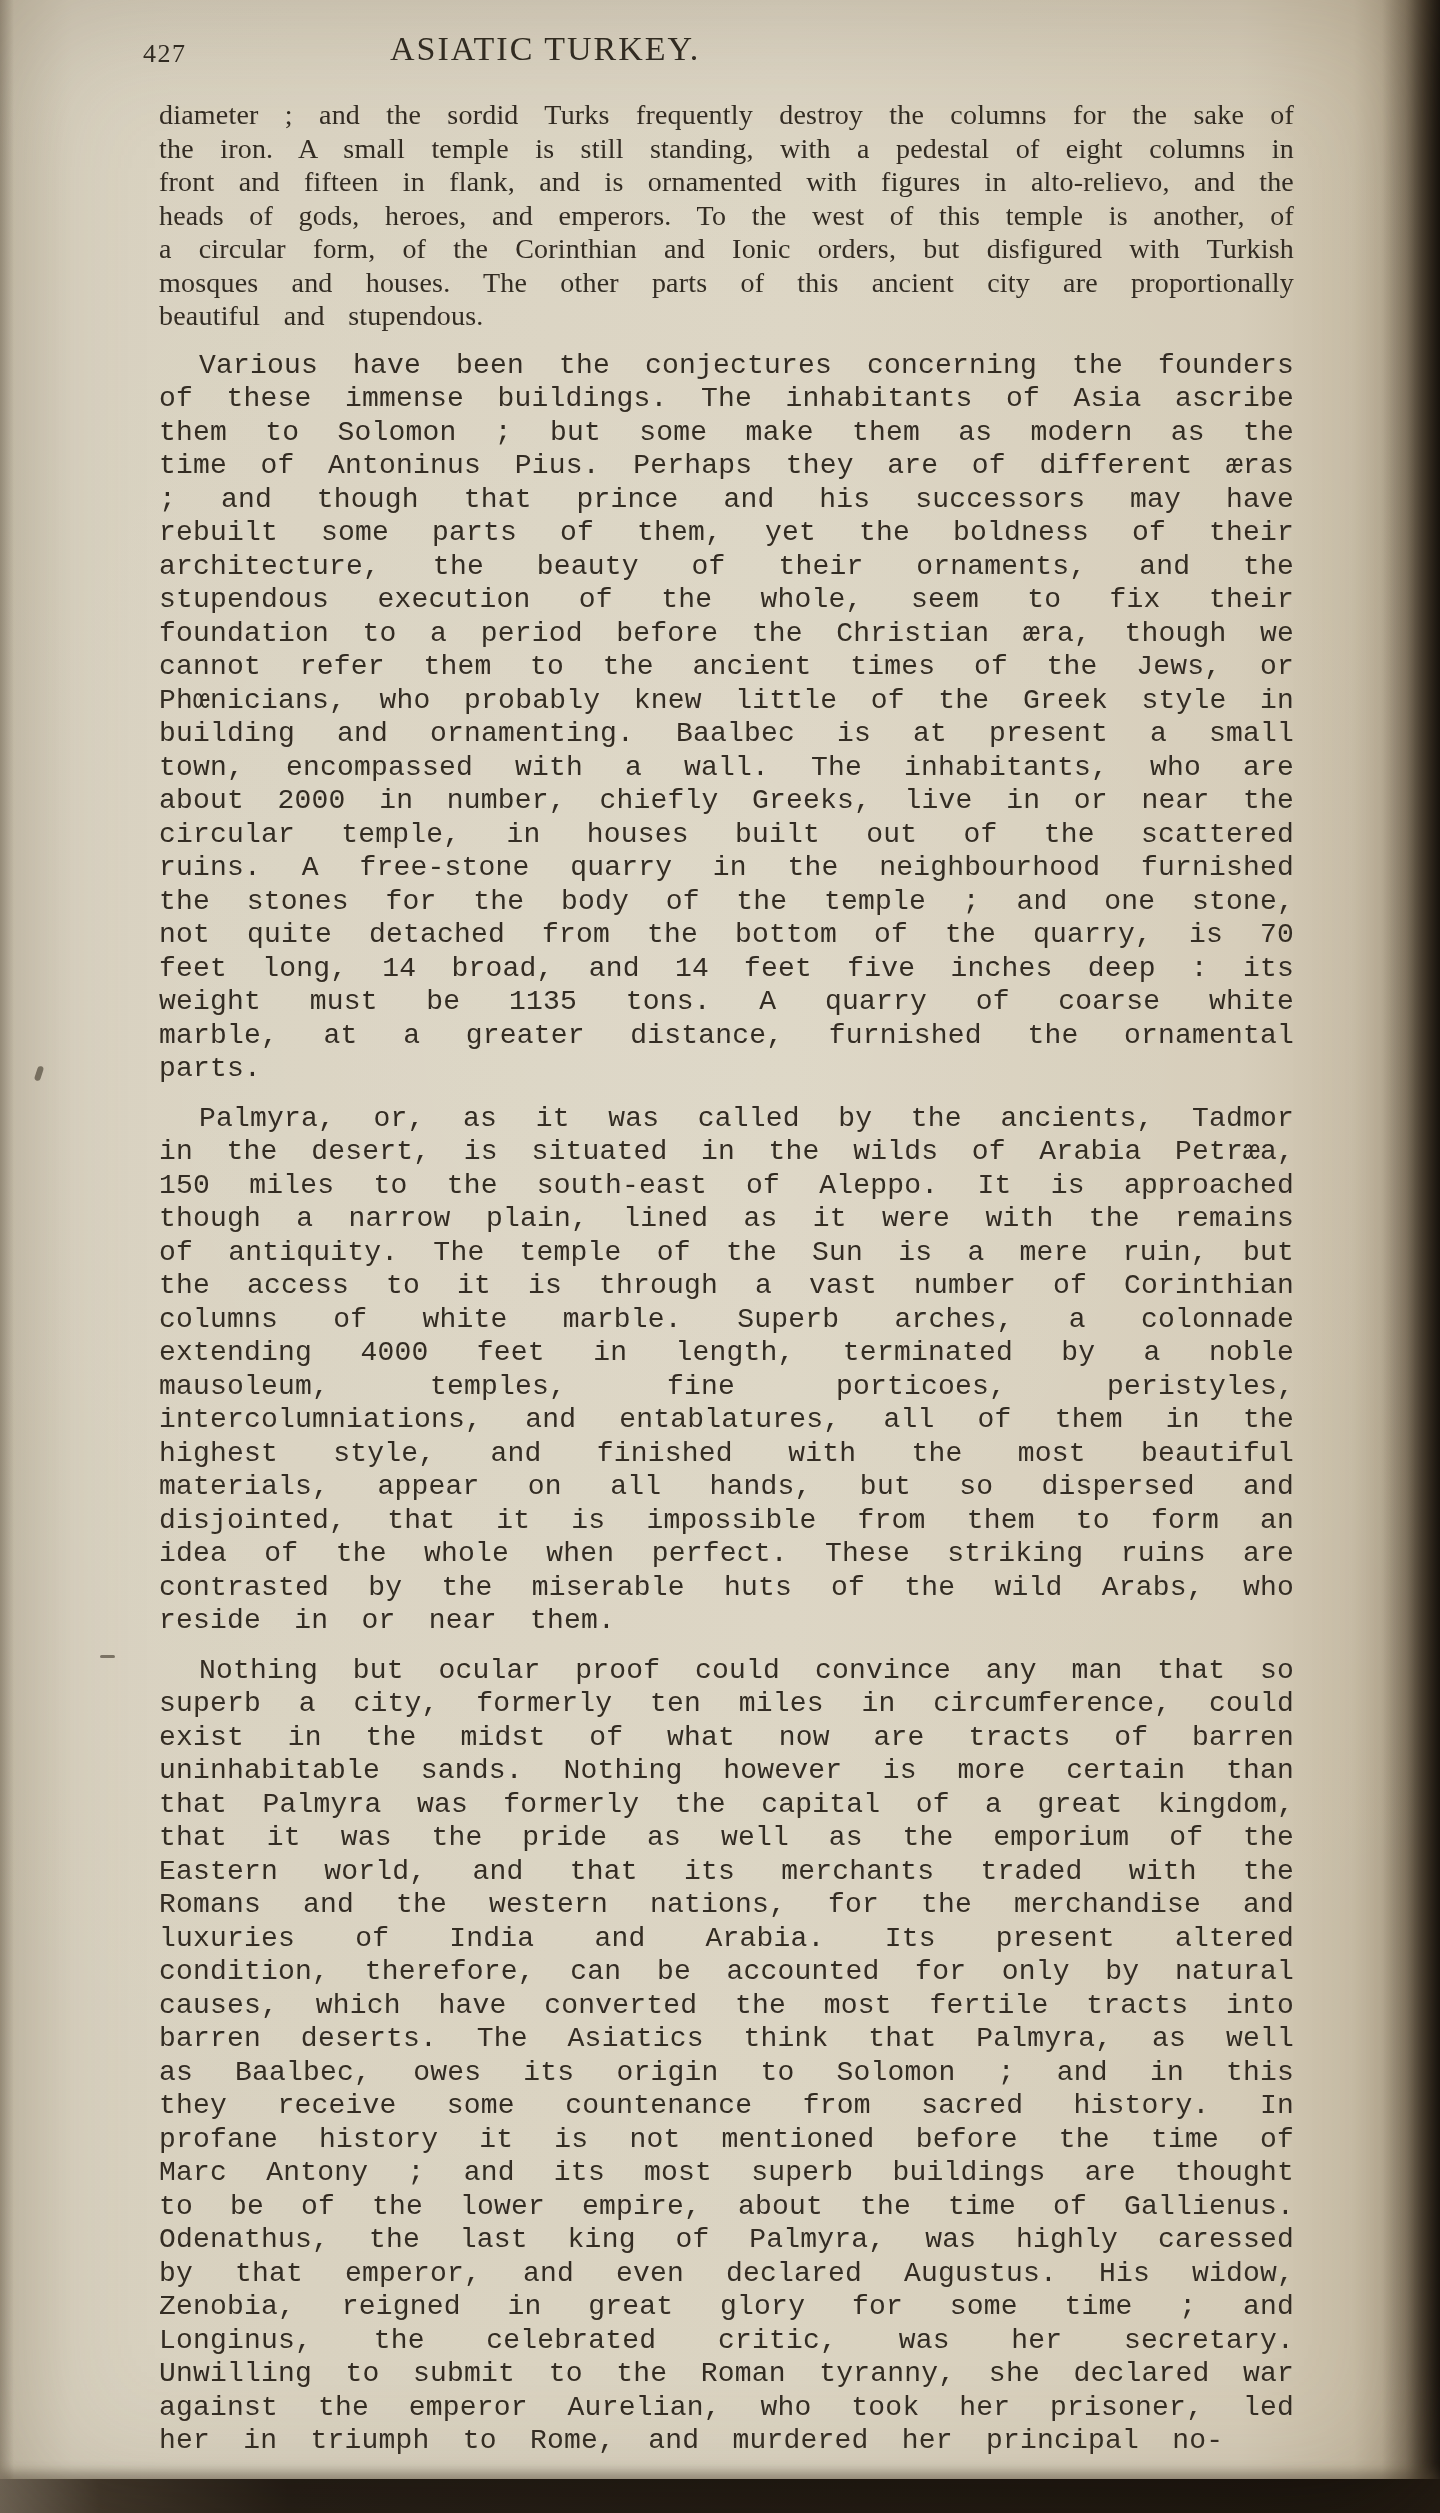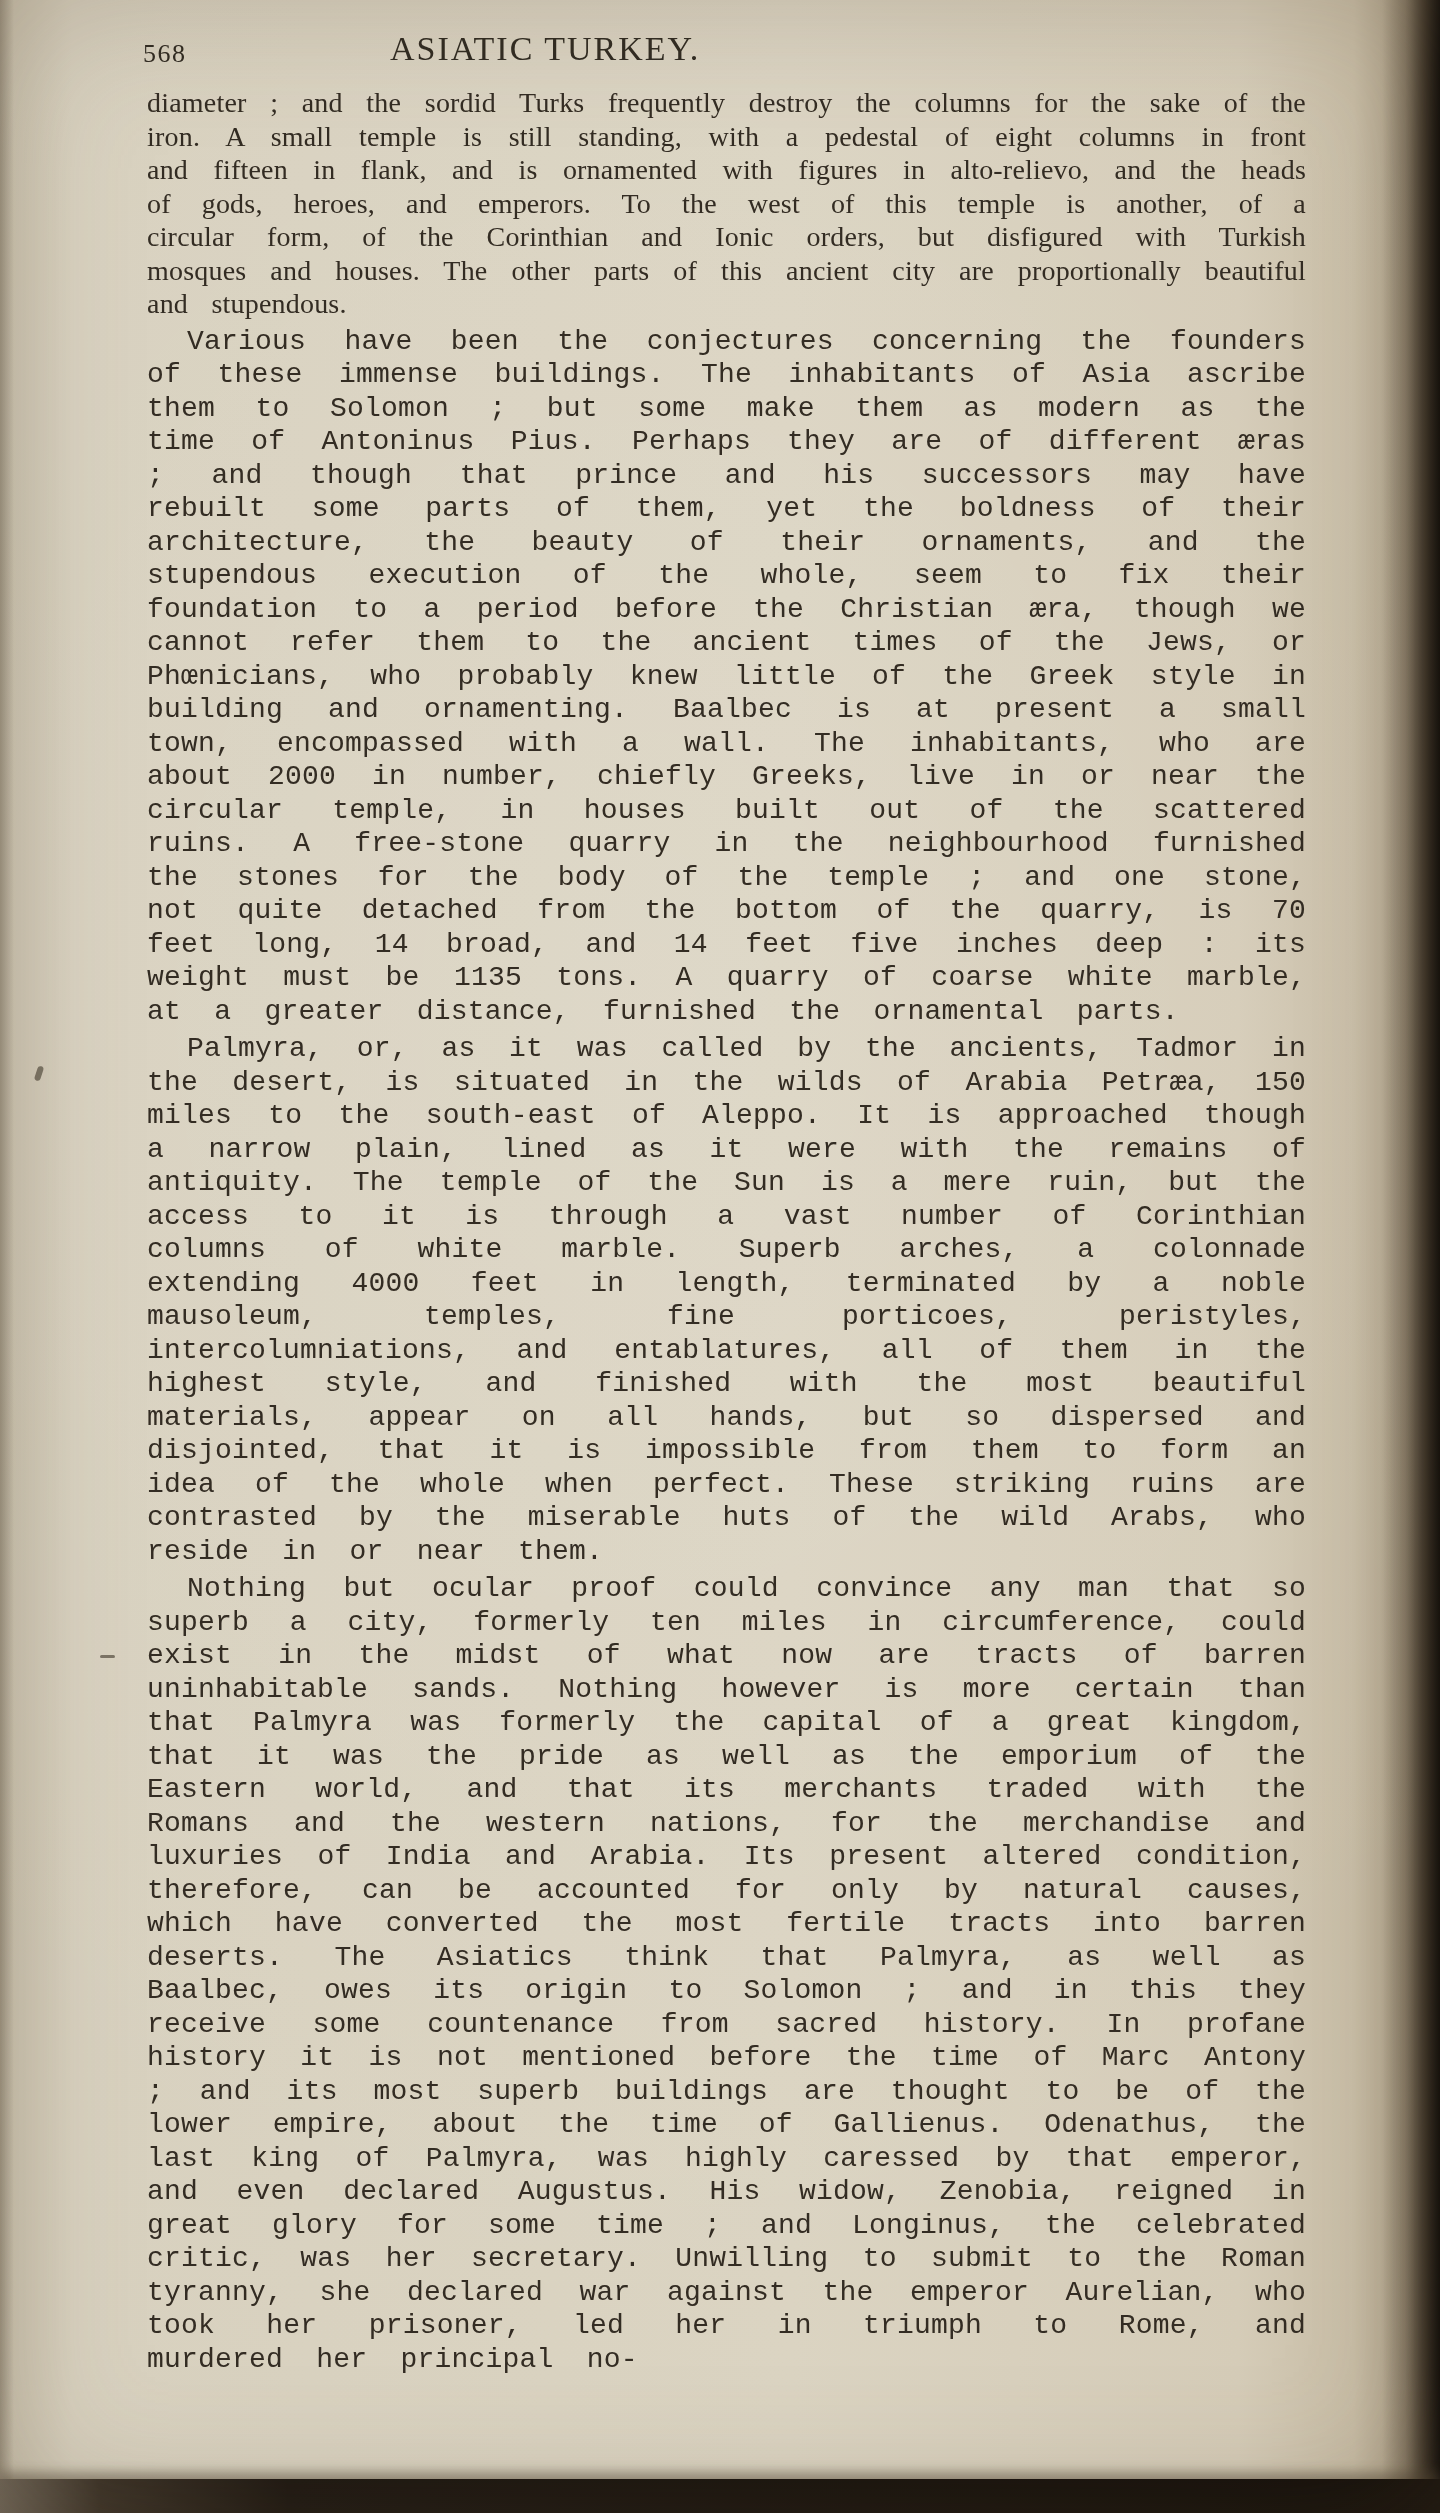--- a/index.html
+++ b/index.html
@@ -59,35 +59,35 @@
   
   .text-block {
     position: absolute; left: 143px; top: 82px; width: 1167px;
     color: #332c23;
     font-size: 28px;
     line-height: 33.5px;
     text-align: justify;
     word-spacing: 0.58em;
     letter-spacing: 0.2px;
   }
-  .para { margin: 4px; text-indent: 0; }
+  .para { margin: 16px; text-indent: 0; }
   .para.indent { text-indent: 40px; font-family: Liberation Mono, monospace; }
 
   
   .margin-mark { position: absolute; background: #4a4236; opacity: 0.65; }
   .mark-1 { left: 36px; top: 1066px; width: 6px; height: 15px; transform: rotate(18deg); border-radius: 3px; }
   .mark-2 { left: 100px; top: 1655px; width: 15px; height: 3px; border-radius: 2px; }
 </style>
 </head>
 <body>
 
 <div class="page">
 
   <header class="running-head">
-    <span class="page-number">568</span>
+    <span class="page-number">427</span>
     <span class="head-title">ASIATIC TURKEY.</span>
   </header>
 
   <main class="text-block">
       <p class="para">diameter ; and the sordid Turks frequently destroy the columns for the sake of the iron.  A small temple is still standing, with a pedestal of eight columns in front and fifteen in flank, and is ornamented with figures in alto-relievo, and the heads of gods, heroes, and emperors.  To the west of this temple is another, of a circular form, of the Corinthian and Ionic orders, but disfigured with Turkish mosques and houses.  The other parts of this ancient city are proportionally beautiful and stupendous.</p>
       <p class="para indent">Various have been the conjectures concerning the founders of these immense buildings.  The inhabitants of Asia ascribe them to Solomon ; but some make them as modern as the time of Antoninus Pius.  Perhaps they are of different æras ; and though that prince and his successors may have rebuilt some parts of them, yet the boldness of their architecture, the beauty of their ornaments, and the stupendous execution of the whole, seem to fix their foundation to a period before the Christian æra, though we cannot refer them to the ancient times of the Jews, or Phœnicians, who probably knew little of the Greek style in building and ornamenting.  Baalbec is at present a small town, encompassed with a wall.  The inhabitants, who are about 2000 in number, chiefly Greeks, live in or near the circular temple, in houses built out of the scattered ruins.  A free-stone quarry in the neighbourhood furnished the stones for the body of the temple ; and one stone, not quite detached from the bottom of the quarry, is 70 feet long, 14 broad, and 14 feet five inches deep : its weight must be 1135 tons.  A quarry of coarse white marble, at a greater distance, furnished the ornamental parts.</p>
       <p class="para indent">Palmyra, or, as it was called by the ancients, Tadmor in the desert, is situated in the wilds of Arabia Petræa, 150 miles to the south-east of Aleppo.  It is approached though a narrow plain, lined as it were with the remains of antiquity.  The temple of the Sun is a mere ruin, but the access to it is through a vast number of Corinthian columns of white marble.  Superb arches, a colonnade extending 4000 feet in length, terminated by a noble mausoleum, temples, fine porticoes, peristyles, intercolumniations, and entablatures, all of them in the highest style, and finished with the most beautiful materials, appear on all hands, but so dispersed and disjointed, that it is impossible from them to form an idea of the whole when perfect.  These striking ruins are contrasted by the miserable huts of the wild Arabs, who reside in or near them.</p>
       <p class="para indent">Nothing but ocular proof could convince any man that so superb a city, formerly ten miles in circumference, could exist in the midst of what now are tracts of barren uninhabitable sands.  Nothing however is more certain than that Palmyra was formerly the capital of a great kingdom, that it was the pride as well as the emporium of the Eastern world, and that its merchants traded with the Romans and the western nations, for the merchandise and luxuries of India and Arabia.  Its present altered condition, therefore, can be accounted for only by natural causes, which have converted the most fertile tracts into barren deserts.  The Asiatics think that Palmyra, as well as Baalbec, owes its origin to Solomon ; and in this they receive some countenance from sacred history.  In profane history it is not mentioned before the time of Marc Antony ; and its most superb buildings are thought to be of the lower empire, about the time of Gallienus.  Odenathus, the last king of Palmyra, was highly caressed by that emperor, and even declared Augustus.  His widow, Zenobia, reigned in great glory for some time ; and Longinus, the celebrated critic, was her secretary.  Unwilling to submit to the Roman tyranny, she declared war against the emperor Aurelian, who took her prisoner, led her in triumph to Rome, and murdered her principal no-</p>
     </main>
 

